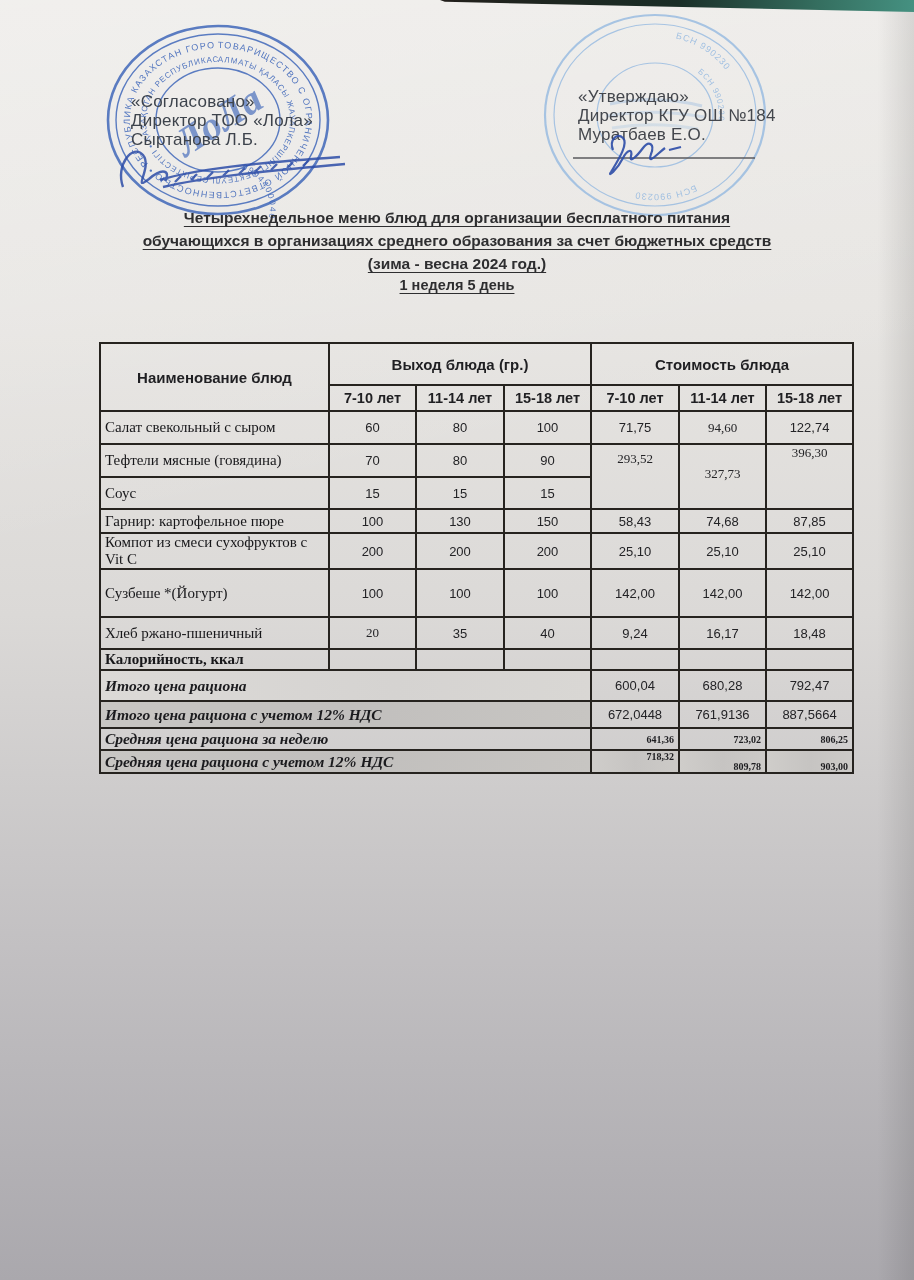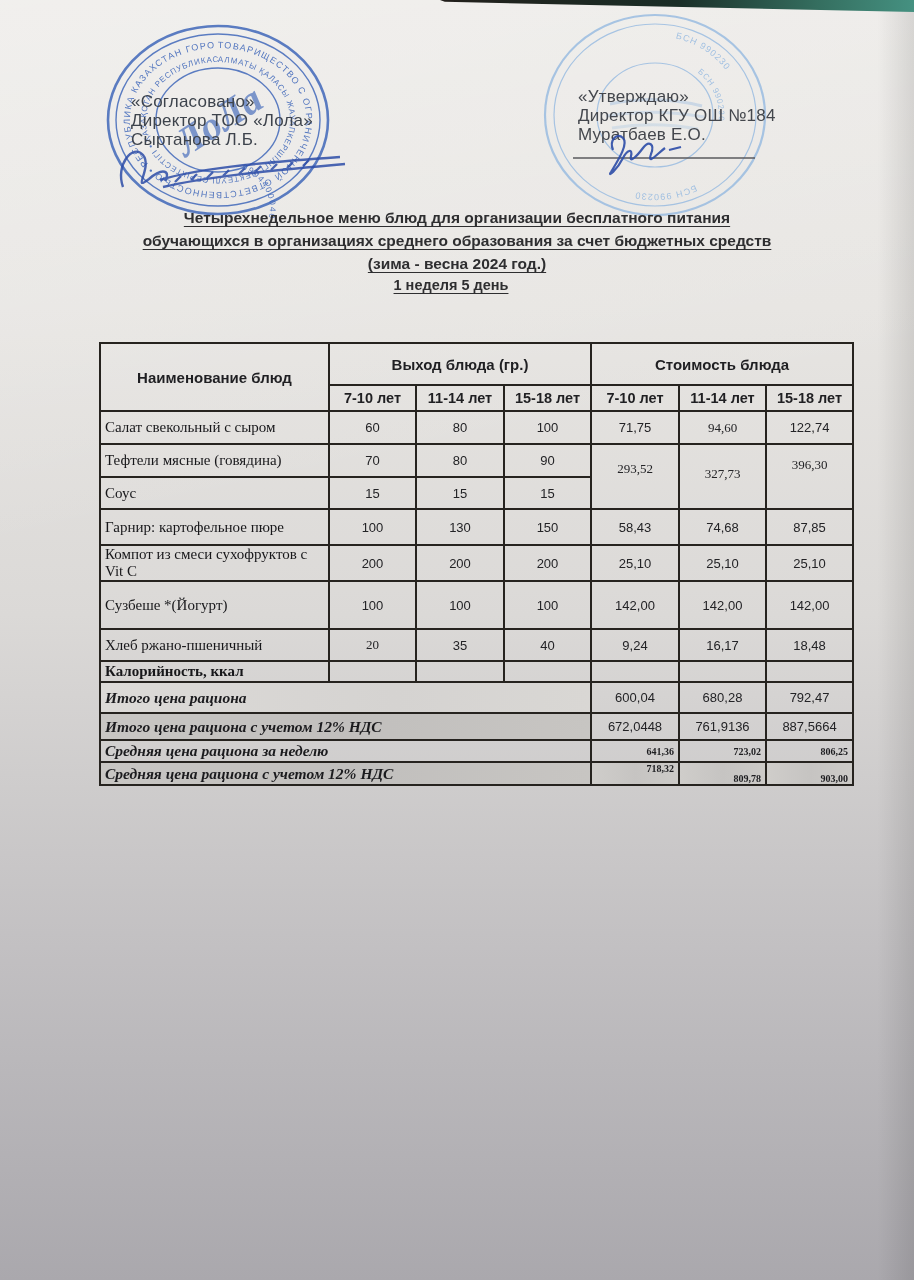--- a/index.html
+++ b/index.html
@@ -16,21 +16,21 @@
     background:linear-gradient(90deg,#221f1b 0%,#1a2e27 50%,#356f60 80%,#459181 100%);}
   .stamp-svg{position:absolute;}
   .approval{position:absolute;font-size:17px;line-height:19px;letter-spacing:.2px;}
   .approval div{white-space:nowrap;}
   .approval-left{left:131px;top:92px;color:#3d434c;}
   .approval-right{left:578px;top:87px;color:#44474d;}
   .sig-svg{position:absolute;}
   .title-block{position:absolute;left:57px;top:206px;width:800px;text-align:center;
     font-weight:bold;font-size:15.5px;line-height:23px;color:#2e2e30;}
   .title-block .tline{text-decoration:underline;text-underline-offset:3px;}
-  .subtitle{position:absolute;left:51px;top:277px;width:800px;text-align:center;
+  .subtitle{position:absolute;left:57px;top:277px;width:800px;text-align:center;
     font-weight:bold;font-size:14.5px;color:#2e2e30;}
   .subtitle span{text-decoration:underline;text-underline-offset:3px;}
   .tbl-wrap{position:absolute;left:99px;top:342px;}
   table.menu{border-collapse:collapse;table-layout:fixed;width:753px;border-radius:14px;}
   .menu td{border:2px solid #26231f;padding:0 4px;overflow:hidden;vertical-align:middle;}
   .hdr{text-align:center;font-weight:bold;font-size:15px;color:#1f1f22;}
   .age{font-size:14.5px;}
   .name{font-family:"Liberation Serif","DejaVu Serif",serif;font-size:15px;color:#17171a;}
   .name-bold{font-weight:bold;}
   .num{text-align:center;font-size:13px;color:#232326;}
@@ -171,31 +171,31 @@
         <td class="num">100</td>
         <td class="num">71,75</td>
         <td class="num vtop">94,60</td>
         <td class="num">122,74</td>
       </tr>
       <tr style="height:33px">
         <td class="name">Тефтели мясные (говядина)</td>
         <td class="num">70</td>
         <td class="num">80</td>
         <td class="num">90</td>
-        <td class="num vtop" rowspan="2" style="vertical-align:top;padding-top:16px;">293,52</td>
+        <td class="num vtop" rowspan="2" style="vertical-align:top;padding-top:6px;">293,52</td>
         <td class="num vtop" rowspan="2" style="vertical-align:top;padding-top:21px;">327,73</td>
-        <td class="num vtop" rowspan="2" style="vertical-align:top;padding-top:12px;">396,30</td>
+        <td class="num vtop" rowspan="2" style="vertical-align:top;padding-top:0;">396,30</td>
       </tr>
       <tr style="height:32px">
         <td class="name">Соус</td>
         <td class="num">15</td>
         <td class="num">15</td>
         <td class="num">15</td>
       </tr>
-      <tr style="height:36px">
+      <tr style="height:24px">
         <td class="name">Гарнир:  картофельное пюре</td>
         <td class="num">100</td>
         <td class="num">130</td>
         <td class="num">150</td>
         <td class="num">58,43</td>
         <td class="num">74,68</td>
         <td class="num">87,85</td>
       </tr>
       <tr style="height:27px">
         <td class="name">Компот из смеси сухофруктов с Vit C</td>

